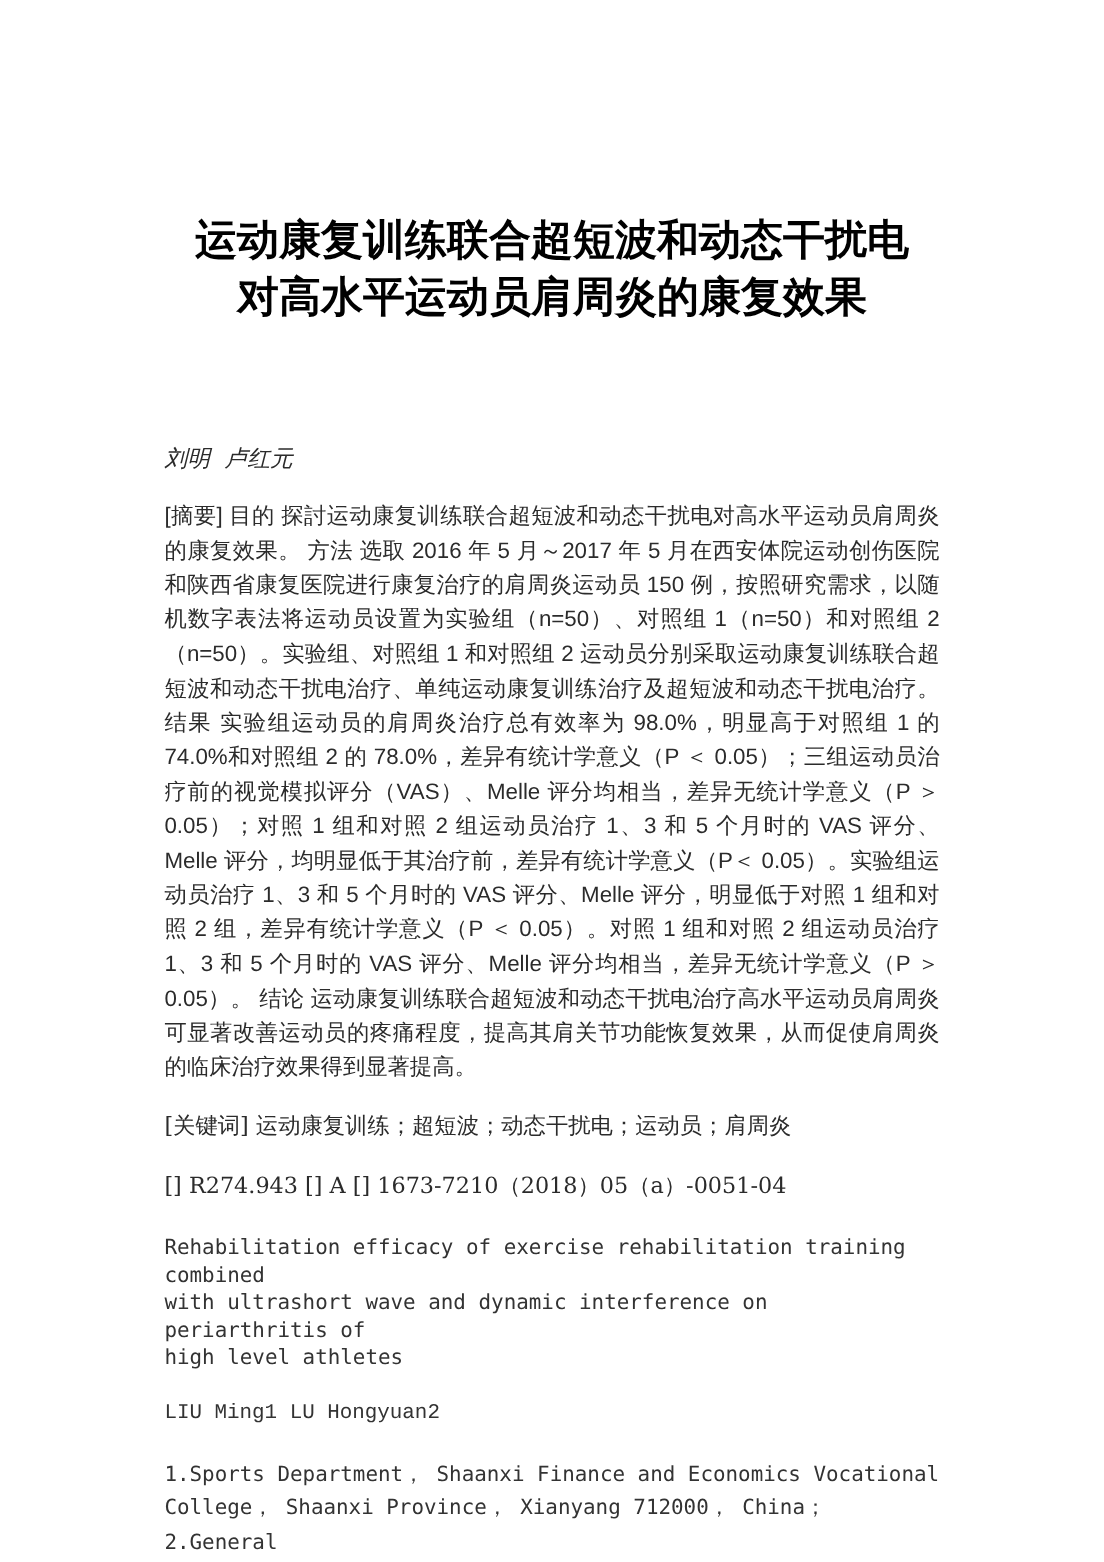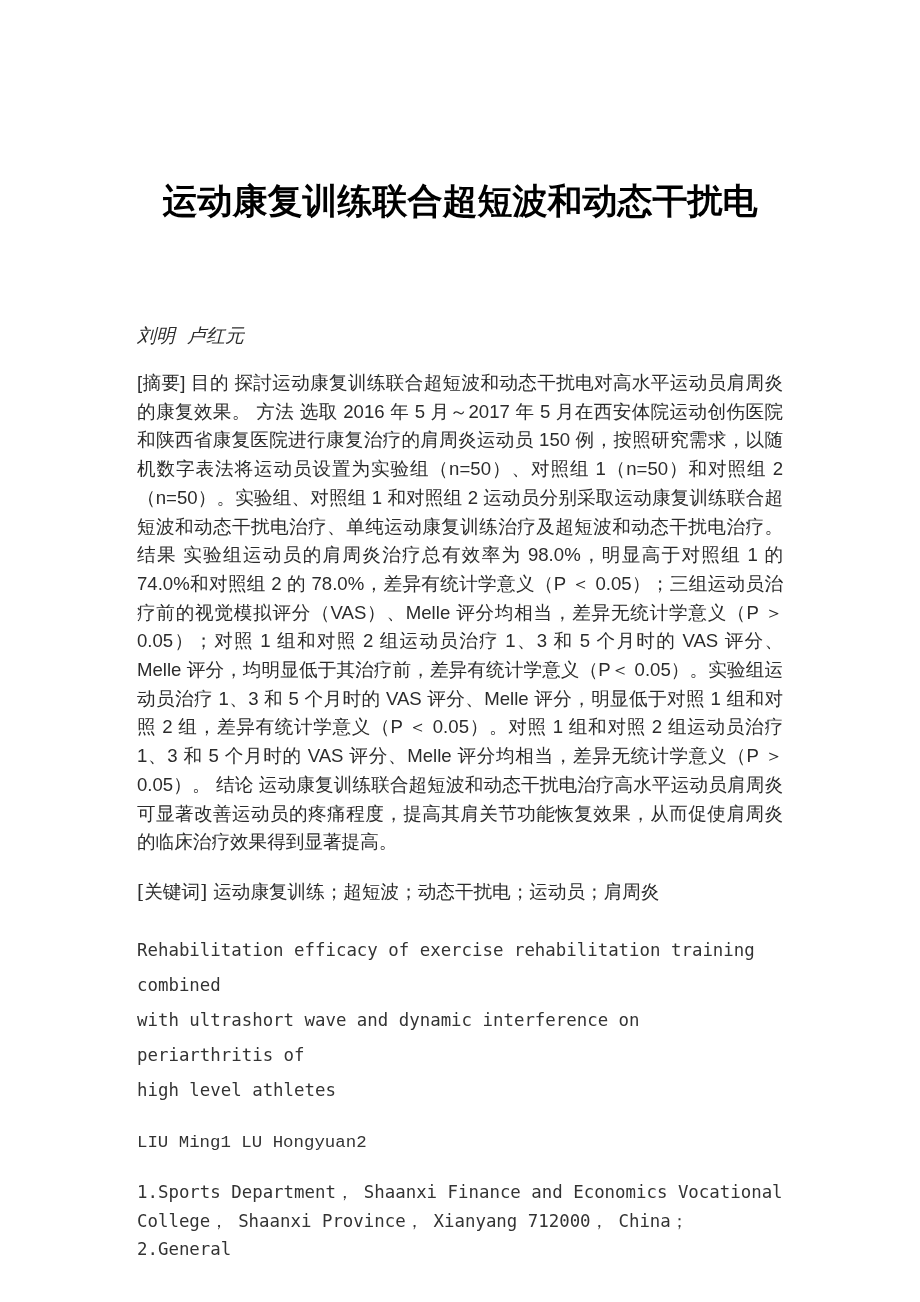--- a/index.html
+++ b/index.html
@@ -91,21 +91,21 @@
     color: #2b2b2b;
     font-family: "DejaVu Serif", "Liberation Serif", serif;
     white-space: pre-wrap;
   }
 
   
   .en-title {
     margin-top: 26px;
     font-family: "DejaVu Sans Mono", "Liberation Mono", monospace;
     font-size: 17.4px;
-    line-height: 35px;
+    line-height: 23px;
     color: #333333;
     white-space: pre-wrap;
     letter-spacing: 0px;
   }
   .en-authors {
     margin-top: 21px;
     font-family: Liberation Mono, monospace;
     font-size: 17.4px;
     line-height: 28.5px;
     color: #333333;
@@ -121,30 +121,32 @@
   }
 </style>
 </head>
 <body>
 
 <div class="page">
   <div class="content">
 
     <div class="title-block">
       <span class="title-line">运动康复训练联合超短波和动态干扰电</span>
+      <span class="title-line">对高水平运动员肩周炎的康复效果</span>
     </div>
 
     <div class="authors">刘明  卢红元</div>
 
     <div class="abstract">
       <p>[摘要] 目的 探討运动康复训练联合超短波和动态干扰电对高水平运动员肩周炎的康复效果。 方法 选取 2016 年 5 月～2017 年 5 月在西安体院运动创伤医院和陕西省康复医院进行康复治疗的肩周炎运动员 150 例，按照研究需求，以随机数字表法将运动员设置为实验组（n=50）、对照组 1（n=50）和对照组 2（n=50）。实验组、对照组 1 和对照组 2 运动员分别采取运动康复训练联合超短波和动态干扰电治疗、单纯运动康复训练治疗及超短波和动态干扰电治疗。结果 实验组运动员的肩周炎治疗总有效率为 98.0%，明显高于对照组 1 的 74.0%和对照组 2 的 78.0%，差异有统计学意义（P ＜ 0.05）；三组运动员治疗前的视觉模拟评分（VAS）、Melle 评分均相当，差异无统计学意义（P ＞ 0.05）；对照 1 组和对照 2 组运动员治疗 1、3 和 5 个月时的 VAS 评分、Melle 评分，均明显低于其治疗前，差异有统计学意义（P＜ 0.05）。实验组运动员治疗 1、3 和 5 个月时的 VAS 评分、Melle 评分，明显低于对照 1 组和对照 2 组，差异有统计学意义（P ＜ 0.05）。对照 1 组和对照 2 组运动员治疗 1、3 和 5 个月时的 VAS 评分、Melle 评分均相当，差异无统计学意义（P ＞ 0.05）。 结论 运动康复训练联合超短波和动态干扰电治疗高水平运动员肩周炎可显著改善运动员的疼痛程度，提高其肩关节功能恢复效果，从而促使肩周炎的临床治疗效果得到显著提高。</p>
     </div>
 
     <div class="keywords">[关键词] 运动康复训练；超短波；动态干扰电；运动员；肩周炎</div>
 
+    <div class="codes">[] R274.943 [] A [] 1673-7210（2018）05（a）-0051-04</div>
 
     <div class="en-title">Rehabilitation efficacy of exercise rehabilitation training combined
 with ultrashort wave and dynamic interference on periarthritis of
 high level athletes</div>
 
     <div class="en-authors">LIU Ming1 LU Hongyuan2</div>
 
     <div class="en-affiliation">1.Sports Department， Shaanxi Finance and Economics Vocational
 College， Shaanxi Province， Xianyang 712000， China； 2.General</div>
 

